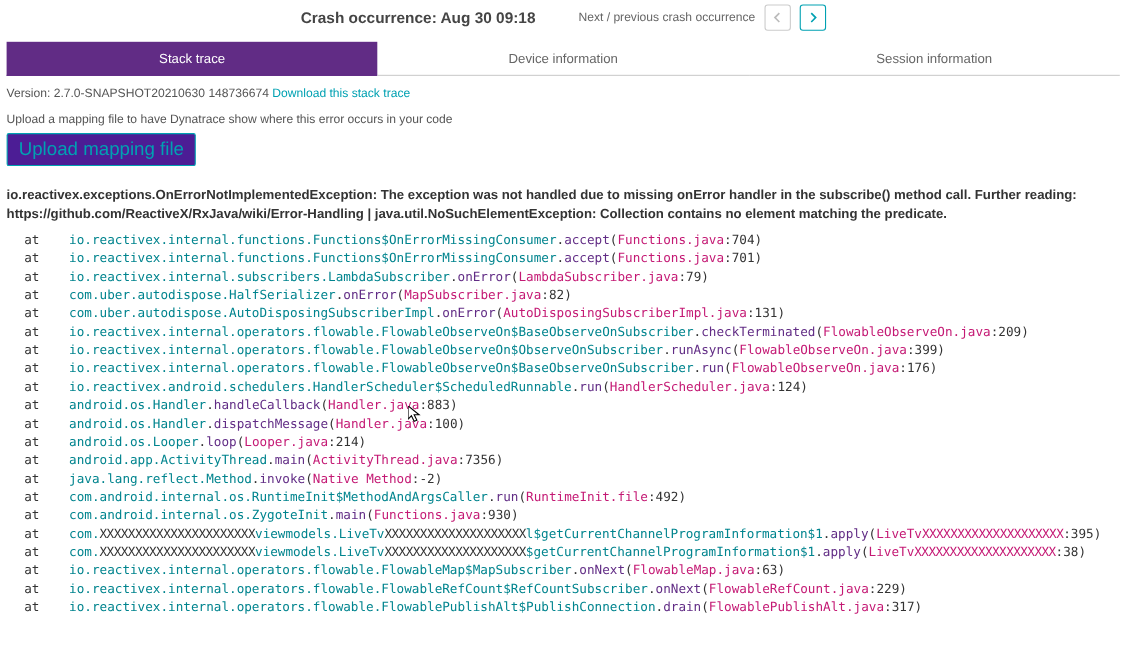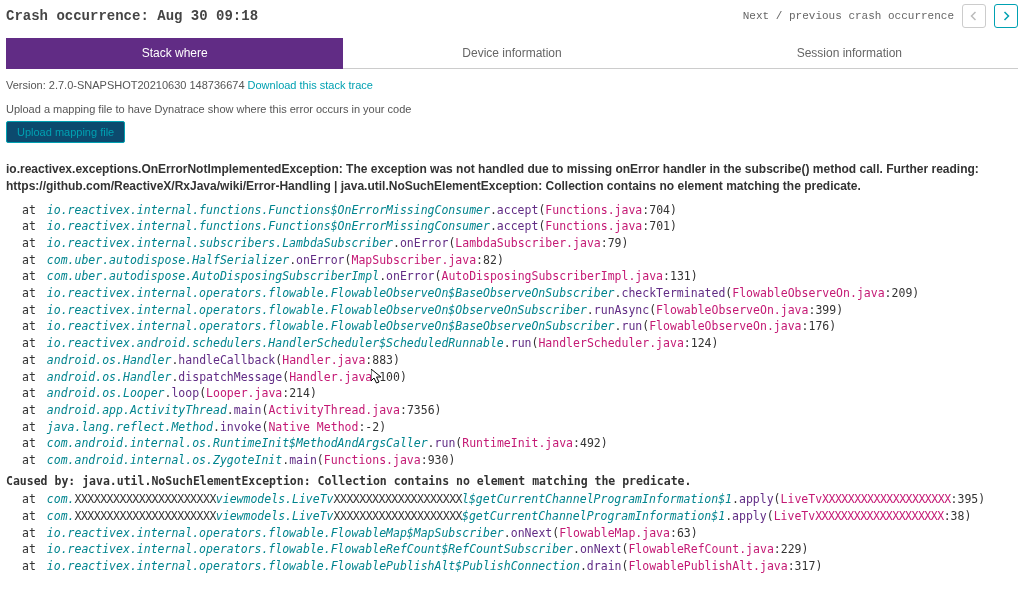--- a/index.html
+++ b/index.html
@@ -1,36 +1,36 @@
 <!DOCTYPE html>
 <html><head>
 <meta charset="utf-8">
 <style>
   * { box-sizing: border-box; margin: 0; padding: 0; }
   body { font-family: -apple-system, BlinkMacSystemFont, "Segoe UI", Arial, sans-serif; font-size: 12px; color: #333; background: #fff; width: 1024px; }
-  .header { display: flex; justify-content: space-between; align-items: center; padding: 4px 6px 10px 6px; font-family: Liberation Mono, monospace; }
+  .header { display: flex; justify-content: center; align-items: center; padding: 4px 6px 10px 6px; }
   .header h1 { font-size: 14px; font-weight: 600; color: #454545; }
   .nav-right { display: flex; align-items: center; gap: 8px; font-size: 11px; color: #666; margin-left: 39px; }
   .nav-btn { width: 24px; height: 24px; border: 1px solid #ccc; border-radius: 3px; background: #fff; display: flex; align-items: center; justify-content: center; cursor: pointer; }
   .nav-btn.active { border-color: #00a1b2; }
   .nav-btn svg { width: 12px; height: 12px; }
   .tabs { display: flex; margin: 0 6px; }
   .tab { flex: 1; text-align: center; padding: 8px 0; font-size: 12px; color: #666; border-bottom: 1px solid #ccc; cursor: pointer; }
   .tab.active { background: #612c85; color: #fff; font-weight: 500; border-bottom: 1px solid #612c85; }
   .content { padding: 10px 6px; }
   .version-line { font-size: 11px; color: #555; margin-bottom: 12px; }
   .link { color: #00a1b2; cursor: pointer; }
   .no-mapping { font-size: 12px; font-weight: 700; color: #333; margin-bottom: 2px; }
   .upload-help { font-size: 11px; color: #555; margin-bottom: 6px; }
-  .upload-btn { display: inline-block; border: 1px solid #00a1b2; color: #00a1b2; background: #0c4a6e; padding: 4px 10px; font-size: 11px; border-radius: 2px; cursor: pointer; margin-bottom: 18px; }
+  .upload-btn { display: inline-block; border: 1px solid #00a1b2; color: #00a1b2; background: #4c1d95; padding: 4px 10px; font-size: 17px; border-radius: 2px; cursor: pointer; margin-bottom: 18px; }
   .exception-header { font-size: 12px; font-weight: 700; color: #333; line-height: 1.45; margin-bottom: 6px; }
   .trace { font-family: "Consolas","Menlo",monospace; font-size: 11.5px; line-height: 1.45; color: #333; }
   .trace-line { white-space: nowrap; padding-left: 16px; }
-  .at { color: #333; margin-right: 4px; }
-  .pkg { color: #00848e; font-style: italic; }
+  .at { color: #333; margin-right: 20px; }
+  .pkg { color: #00848e; }
   .method { color: #612c85; }
   .file { color: #c41974; }
   .num { color: #333; }
   .caused { font-weight: 700; color: #333; padding-left: 0; margin-top: 4px; margin-bottom: 2px; }
   .obf { letter-spacing: -0.5px; }
   .cursor { position: absolute; left: 371px; top: 369px; width: 13px; height: 16px; pointer-events: none; }
 </style>
 </head>
 <body>
 
@@ -45,21 +45,21 @@
     </div>
     <div class="nav-btn active">
       <svg viewBox="0 0 24 24" fill="none" stroke="#00a1b2" stroke-width="3">
           <path d="M9 4l8 8-8 8"></path>
         </svg>
     </div>
   </div>
 </div>
 
 <div class="tabs">
-  <div class="tab active">Stack where</div>
+  <div class="tab active">Stack trace</div>
   <div class="tab">Device information</div>
   <div class="tab">Session information</div>
 </div>
 
 <div class="content">
   <div class="version-line">
     <span>Version: 2.7.0-SNAPSHOT20210630 148736674</span>
     <span class="link">Download this stack trace</span>
   </div>
 
@@ -76,24 +76,23 @@
       <div class="trace-line"><span class="at">at</span> <span class="pkg">com.uber.autodispose.AutoDisposingSubscriberImpl</span>.<span class="method">onError</span>(<span class="file">AutoDisposingSubscriberImpl.java</span>:<span class="num">131</span>)</div>
       <div class="trace-line"><span class="at">at</span> <span class="pkg">io.reactivex.internal.operators.flowable.FlowableObserveOn$BaseObserveOnSubscriber</span>.<span class="method">checkTerminated</span>(<span class="file">FlowableObserveOn.java</span>:<span class="num">209</span>)</div>
       <div class="trace-line"><span class="at">at</span> <span class="pkg">io.reactivex.internal.operators.flowable.FlowableObserveOn$ObserveOnSubscriber</span>.<span class="method">runAsync</span>(<span class="file">FlowableObserveOn.java</span>:<span class="num">399</span>)</div>
       <div class="trace-line"><span class="at">at</span> <span class="pkg">io.reactivex.internal.operators.flowable.FlowableObserveOn$BaseObserveOnSubscriber</span>.<span class="method">run</span>(<span class="file">FlowableObserveOn.java</span>:<span class="num">176</span>)</div>
       <div class="trace-line"><span class="at">at</span> <span class="pkg">io.reactivex.android.schedulers.HandlerScheduler$ScheduledRunnable</span>.<span class="method">run</span>(<span class="file">HandlerScheduler.java</span>:<span class="num">124</span>)</div>
       <div class="trace-line"><span class="at">at</span> <span class="pkg">android.os.Handler</span>.<span class="method">handleCallback</span>(<span class="file">Handler.java</span>:<span class="num">883</span>)</div>
       <div class="trace-line"><span class="at">at</span> <span class="pkg">android.os.Handler</span>.<span class="method">dispatchMessage</span>(<span class="file">Handler.java</span>:<span class="num">100</span>)</div>
       <div class="trace-line"><span class="at">at</span> <span class="pkg">android.os.Looper</span>.<span class="method">loop</span>(<span class="file">Looper.java</span>:<span class="num">214</span>)</div>
       <div class="trace-line"><span class="at">at</span> <span class="pkg">android.app.ActivityThread</span>.<span class="method">main</span>(<span class="file">ActivityThread.java</span>:<span class="num">7356</span>)</div>
       <div class="trace-line"><span class="at">at</span> <span class="pkg">java.lang.reflect.Method</span>.<span class="method">invoke</span>(<span class="file">Native Method</span>:<span class="num">-2</span>)</div>
-      <div class="trace-line"><span class="at">at</span> <span class="pkg">com.android.internal.os.RuntimeInit$MethodAndArgsCaller</span>.<span class="method">run</span>(<span class="file">RuntimeInit.java</span>:<span class="num">492</span>)</div>
+      <div class="trace-line"><span class="at">at</span> <span class="pkg">com.android.internal.os.RuntimeInit$MethodAndArgsCaller</span>.<span class="method">run</span>(<span class="file">RuntimeInit.file</span>:<span class="num">492</span>)</div>
       <div class="trace-line"><span class="at">at</span> <span class="pkg">com.android.internal.os.ZygoteInit</span>.<span class="method">main</span>(<span class="file">Functions.java</span>:<span class="num">930</span>)</div>
     </div>
-  <div class="trace caused">Caused by: java.util.NoSuchElementException: Collection contains no element matching the predicate.</div>
   <div class="trace" id="trace2">
       <div class="trace-line"><span class="at">at</span> <span class="pkg">com.</span><span class="obf">XXXXXXXXXXXXXXXXXXXXXX</span><span class="pkg">viewmodels.LiveTv</span><span class="obf">XXXXXXXXXXXXXXXXXXXX</span><span class="pkg">l$getCurrentChannelProgramInformation$1</span>.<span class="method">apply</span>(<span class="file">LiveTv</span><span class="obf file">XXXXXXXXXXXXXXXXXXXX</span>:<span class="num">395</span>)</div>
       <div class="trace-line"><span class="at">at</span> <span class="pkg">com.</span><span class="obf">XXXXXXXXXXXXXXXXXXXXXX</span><span class="pkg">viewmodels.LiveTv</span><span class="obf">XXXXXXXXXXXXXXXXXXXX</span><span class="pkg">$getCurrentChannelProgramInformation$1</span>.<span class="method">apply</span>(<span class="file">LiveTv</span><span class="obf file">XXXXXXXXXXXXXXXXXXXX</span>:<span class="num">38</span>)</div>
       <div class="trace-line"><span class="at">at</span> <span class="pkg">io.reactivex.internal.operators.flowable.FlowableMap$MapSubscriber</span>.<span class="method">onNext</span>(<span class="file">FlowableMap.java</span>:<span class="num">63</span>)</div>
       <div class="trace-line"><span class="at">at</span> <span class="pkg">io.reactivex.internal.operators.flowable.FlowableRefCount$RefCountSubscriber</span>.<span class="method">onNext</span>(<span class="file">FlowableRefCount.java</span>:<span class="num">229</span>)</div>
       <div class="trace-line"><span class="at">at</span> <span class="pkg">io.reactivex.internal.operators.flowable.FlowablePublishAlt$PublishConnection</span>.<span class="method">drain</span>(<span class="file">FlowablePublishAlt.java</span>:<span class="num">317</span>)</div>
     </div>
 </div>
 
 <svg class="cursor" viewBox="0 0 13 16">

